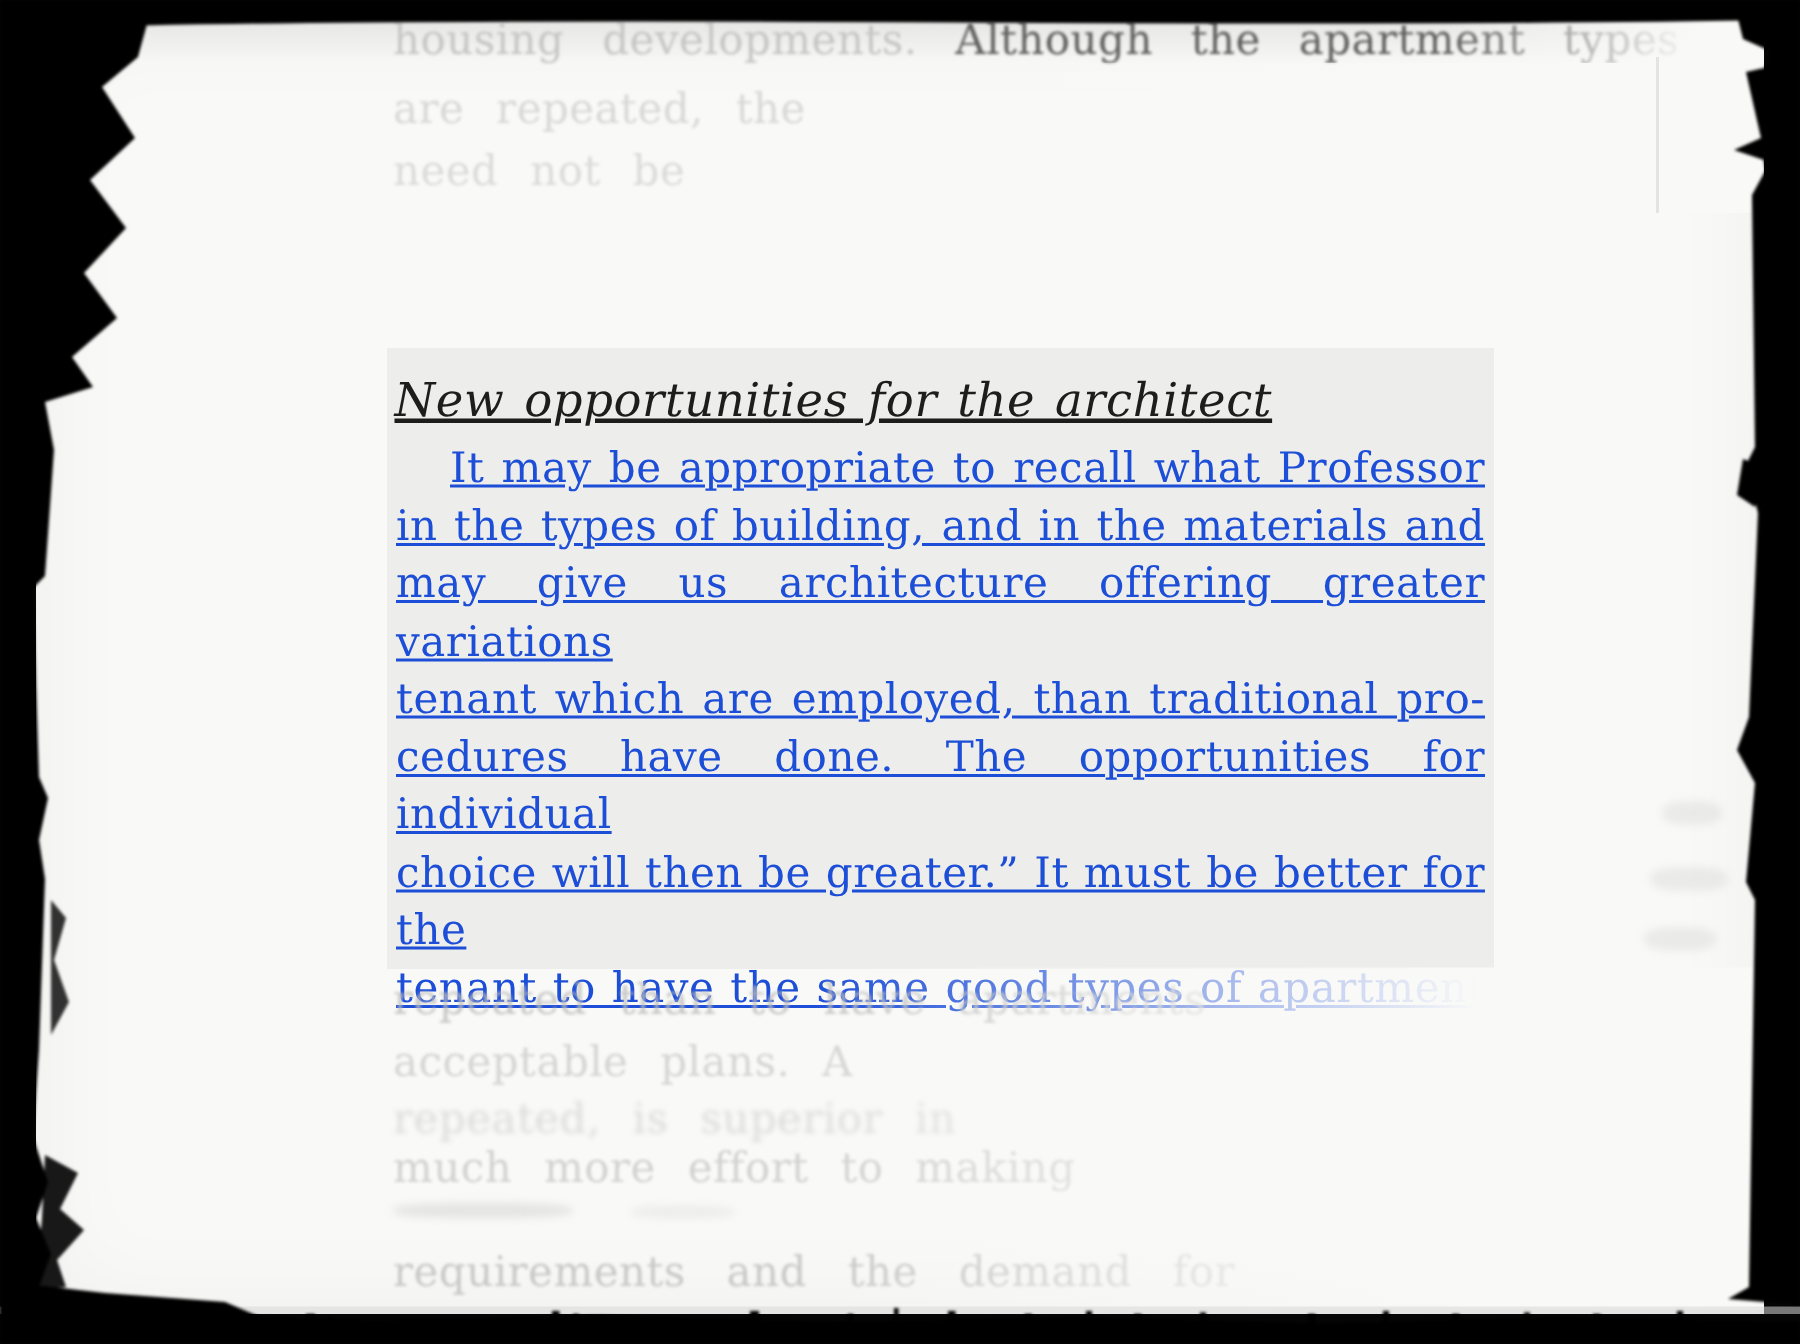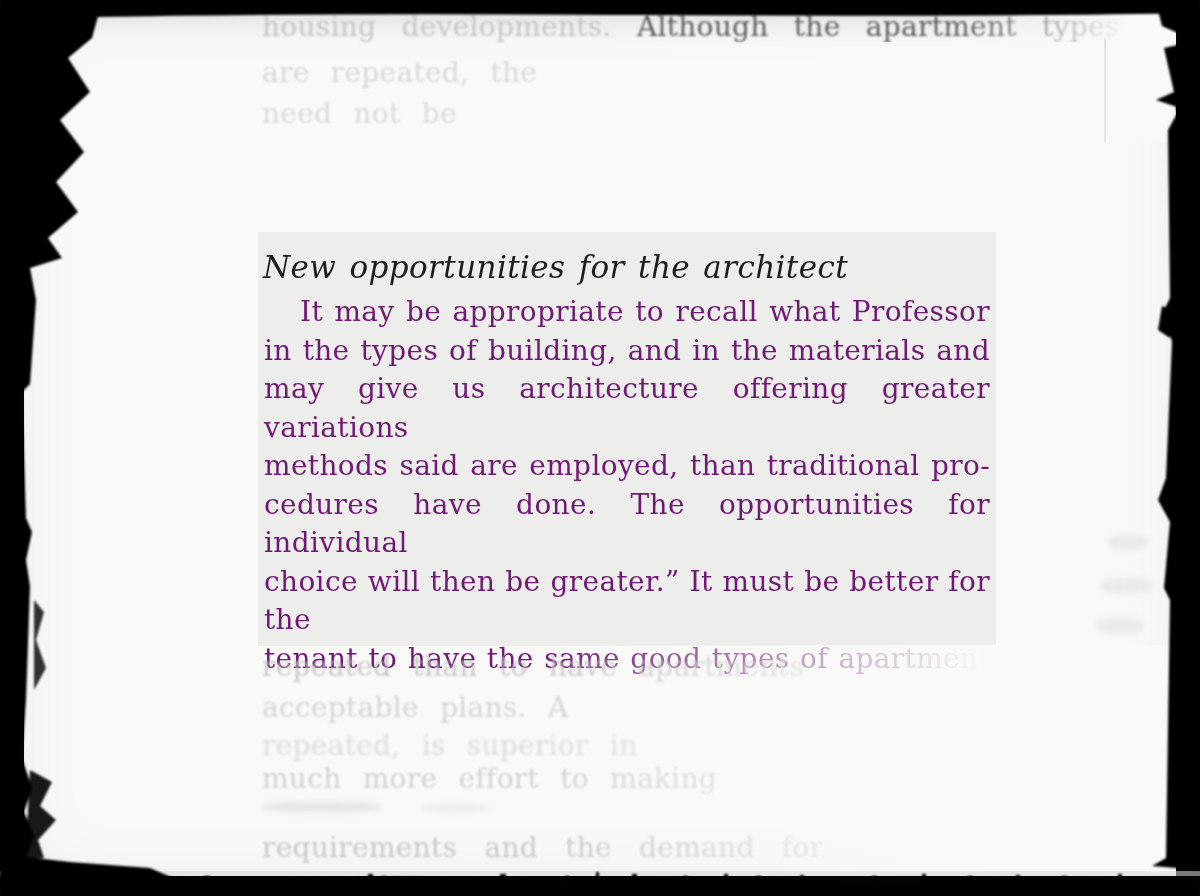--- a/index.html
+++ b/index.html
@@ -64,27 +64,29 @@
   .passage{
     position:absolute;left:258px;top:232px;width:738px;height:414px;
     background:#ededeb;
     padding:0;box-sizing:border-box;
   }
   .heading{
     font-style:italic;font-size:31px;line-height:40px;
     color:#1d1d1c;margin:15px 0 6px 5px;
     letter-spacing:.4px;word-spacing:3px;
     filter:blur(.25px);
+    text-decoration:underline;
   }
   .pline{
     font-size:28px;line-height:38.5px;letter-spacing:.35px;
-    color:#701a75;
+    color:#1d4ed8;
     margin:0 6px;
     text-align:justify;text-align-last:justify;
     filter:blur(.25px);
+    text-decoration:underline;
   }
   .pline.indent{padding-left:36px;}
 
   
   svg.frame{position:absolute;inset:0;pointer-events:none;}
 </style>
 </head>
 <body>
 
 <div class="stage">
@@ -96,21 +98,21 @@
   <div class="ghost g-top2">are repeated, the</div>
   <div class="ghost g-top3">need not be</div>
   <div class="fade-top"></div>
   <div class="fade-top2"></div>
 
   <div class="passage">
     <div class="heading">New opportunities for the architect</div>
     <div class="pline indent">It may be appropriate to recall what Professor</div>
     <div class="pline">in the types of building, and in the materials and</div>
     <div class="pline">may give us architecture offering greater variations</div>
-    <div class="pline">methods said are employed, than traditional pro-</div>
+    <div class="pline">tenant which are employed, than traditional pro-</div>
     <div class="pline">cedures have done. The opportunities for individual</div>
     <div class="pline">choice will then be greater.” It must be better for the</div>
     <div class="pline">tenant to have the same good types of apartment</div>
   </div>
 
   <div class="ghost g-bot1">repeated than to have apartments</div>
   <div class="ghost g-bot2">acceptable plans. A</div>
   <div class="ghost g-bot3">repeated, is superior in</div>
   <div class="ghost g-bot4">much more effort to making</div>
   <div class="smudge" style="left:262px;top:802px;width:120px;height:10px;"></div>

